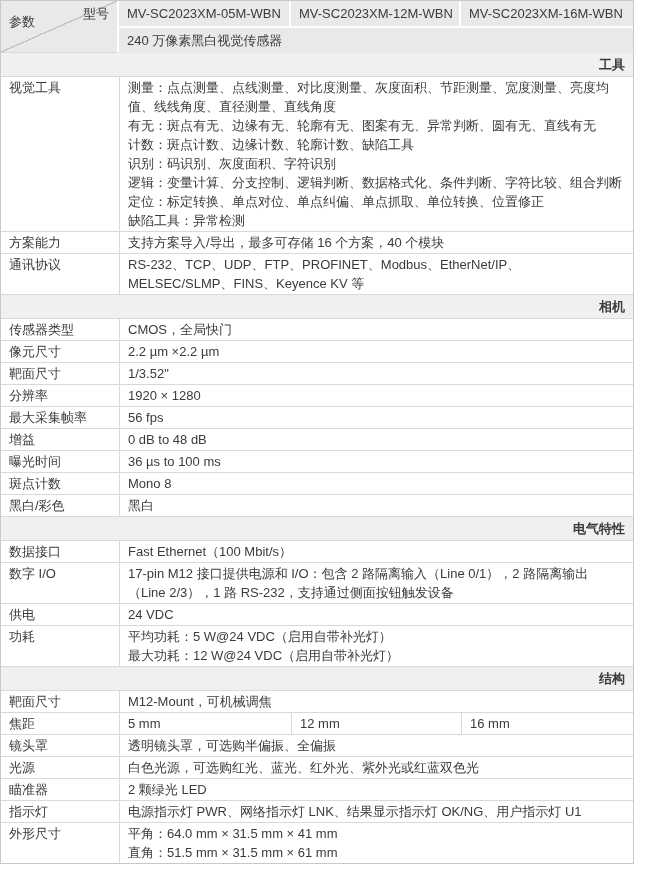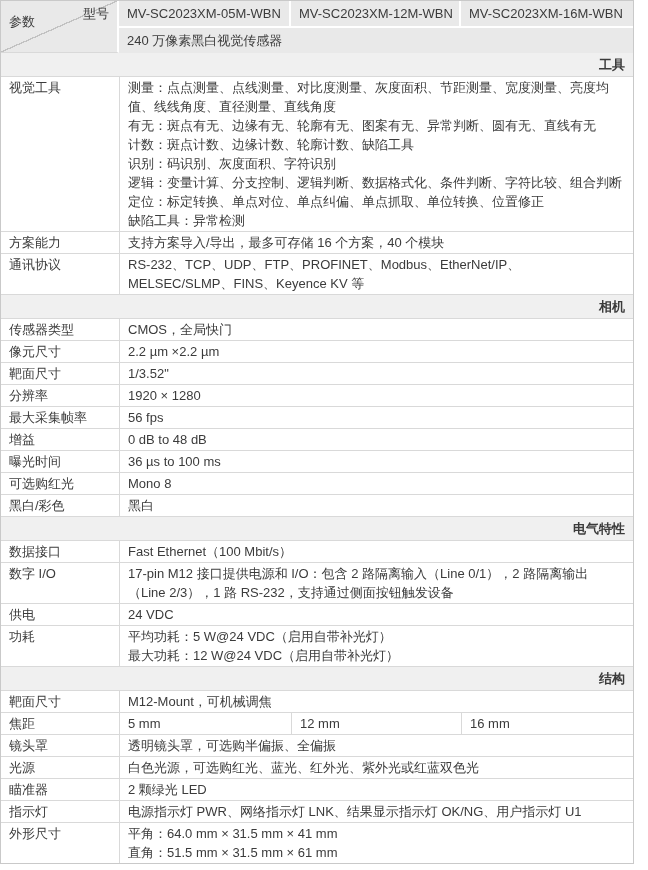--- a/index.html
+++ b/index.html
@@ -143,21 +143,21 @@
             <div class="value-line">0 dB to 48 dB</div>
           </td>
         </tr>
         <tr>
           <td class="lbl">曝光时间</td>
           <td class="val" colspan="3">
             <div class="value-line">36 µs to 100 ms</div>
           </td>
         </tr>
         <tr>
-          <td class="lbl">可选购红光</td>
+          <td class="lbl">斑点计数</td>
           <td class="val" colspan="3">
             <div class="value-line">Mono 8</div>
           </td>
         </tr>
         <tr>
           <td class="lbl">黑白/彩色</td>
           <td class="val" colspan="3">
             <div class="value-line">黑白</div>
           </td>
         </tr>

